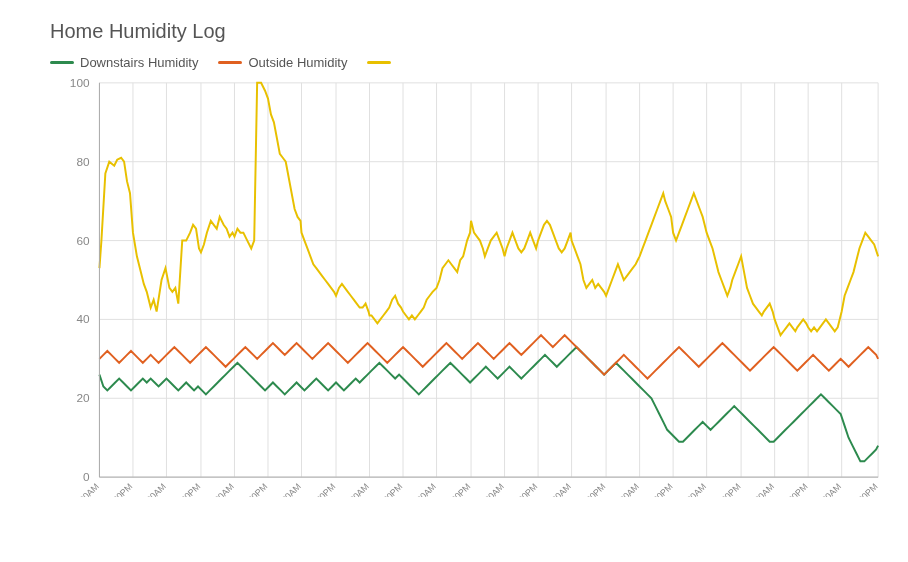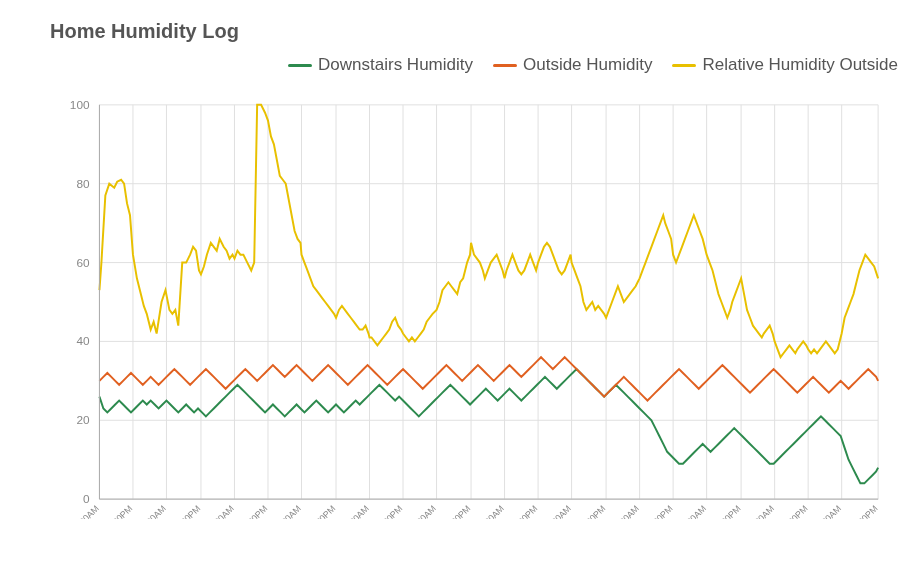--- a/index.html
+++ b/index.html
@@ -12,33 +12,32 @@
     }
     .chart-container {
       width: 908px;
       height: 562px;
       padding: 20px 10px 10px 20px;
       position: relative;
     }
     .chart-title {
       font-size: 20px;
       color: #555;
-      font-weight: bold;
+      font-weight: normal;
       margin-bottom: 12px;
       margin-left: 30px;
     }
     .legend {
       display: flex;
       align-items: center;
       gap: 20px;
-      margin-bottom: 20px;
+      margin-bottom: 3px;
       margin-left: 30px;
-      font-size: 17px;
+      font-size: 13px;
       color: #555;
-      justify-content: flex-end;
     }
     .legend-item {
       display: flex;
       align-items: center;
       gap: 6px;
     }
     .legend-line {
       width: 24px;
       height: 3px;
       border-radius: 2px;
@@ -63,21 +62,20 @@
     <div class="legend-item">
       <div class="legend-line" style="background:#2d8a4e;"></div>
       <span>Downstairs Humidity</span>
     </div>
     <div class="legend-item">
       <div class="legend-line" style="background:#e06020;"></div>
       <span>Outside Humidity</span>
     </div>
     <div class="legend-item">
       <div class="legend-line" style="background:#e8c000;"></div>
-      <span>Relative Humidity Outside</span>
     </div>
   </div>
 
   <div class="chart-area">
     <svg class="main-chart" viewBox="0 0 840 430" xmlns="http://www.w3.org/2000/svg">
 
       <line x1="40" y1="10" x2="830" y2="10" stroke="#e0e0e0" stroke-width="1"></line>
       <line x1="40" y1="90" x2="830" y2="90" stroke="#e0e0e0" stroke-width="1"></line>
       <line x1="40" y1="170" x2="830" y2="170" stroke="#e0e0e0" stroke-width="1"></line>
       <line x1="40" y1="250" x2="830" y2="250" stroke="#e0e0e0" stroke-width="1"></line>

